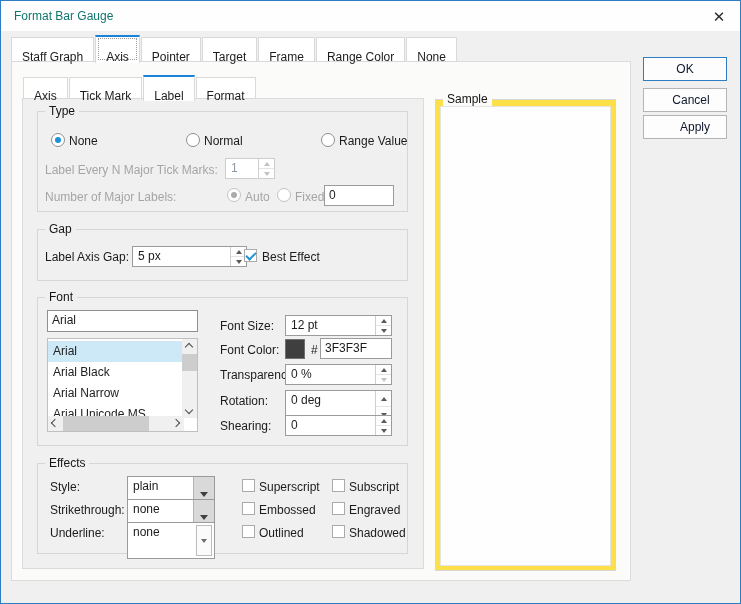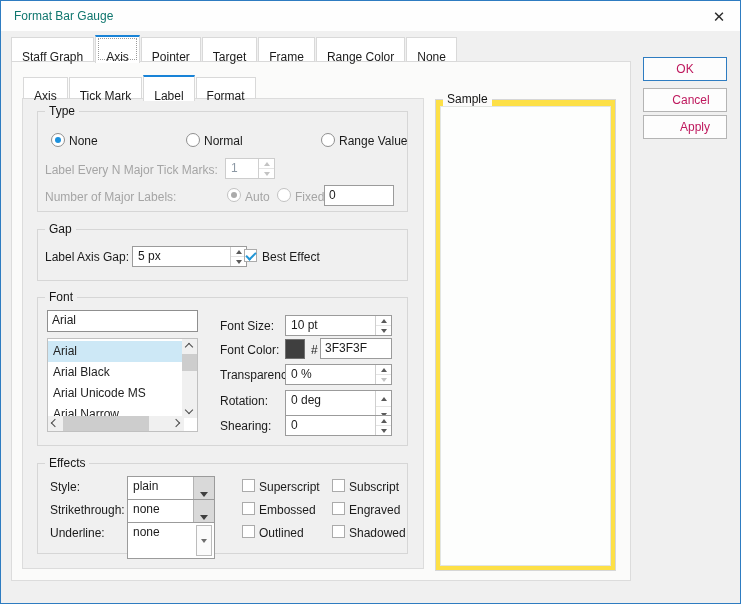--- a/index.html
+++ b/index.html
@@ -99,21 +99,21 @@
 
   
   .swatch { position:absolute; width:20px; height:20px; border:1px solid #707070; }
 
   
   .sample-inner { position:absolute; left:4px; top:6px; right:4px; bottom:4px;
                   border:1px solid #e2e5e2; background:#fdfefd; }
 
   
   .btn { position:absolute; left:642px; width:84px; height:24px; background:#fdfdfd;
-         border:1px solid #b4b4b4; text-align:center; line-height:22px; color:#be185d; }
+         border:1px solid #b4b4b4; text-align:center; line-height:22px; color:#0f172a; }
   .btn.default { border-color:#2e7cc1; }
 </style>
 </head>
 <body>
 
 <div class="dialog">
 
   <div class="titlebar">
     <span class="title">Format Bar Gauge</span>
     <span class="close-btn">✕</span>
@@ -191,38 +191,38 @@
 
   <div class="group" style="left:36px; top:296px; width:371px; height:149px;">
     <span class="legend">Font</span>
 
     <div class="tbox" style="left:9px; top:12px; width:151px; height:22px; border-color:#8f8f8f;">Arial</div>
 
     <div class="listbox">
       <div class="li-wrap">
         <div class="li sel">Arial</div>
         <div class="li">Arial Black</div>
+        <div class="li">Arial Narrow</div>
         <div class="li">Arial Unicode MS</div>
-        <div class="li">Arial Narrow</div>
       </div>
       <div class="vscroll">
         <i class="chev up"></i>
         <div class="vthumb"></div>
         <i class="chev down"></i>
       </div>
       <div class="hscroll">
         <i class="chev left"></i>
         <div class="hthumb"></div>
         <i class="chev right"></i>
       </div>
     </div>
 
     <span class="lbl" style="left:182px; top:21px;">Font Size:</span>
     <div class="spin" style="left:247px; top:17px; width:107px; height:21px;">
-      <span class="txt">10 pt</span>
+      <span class="txt">12 pt</span>
       <span class="btns">
         <span class="half up">
             <i class="tri-up"></i>
           </span>
         <span class="half">
             <i class="tri-down"></i>
           </span>
       </span>
     </div>
 

